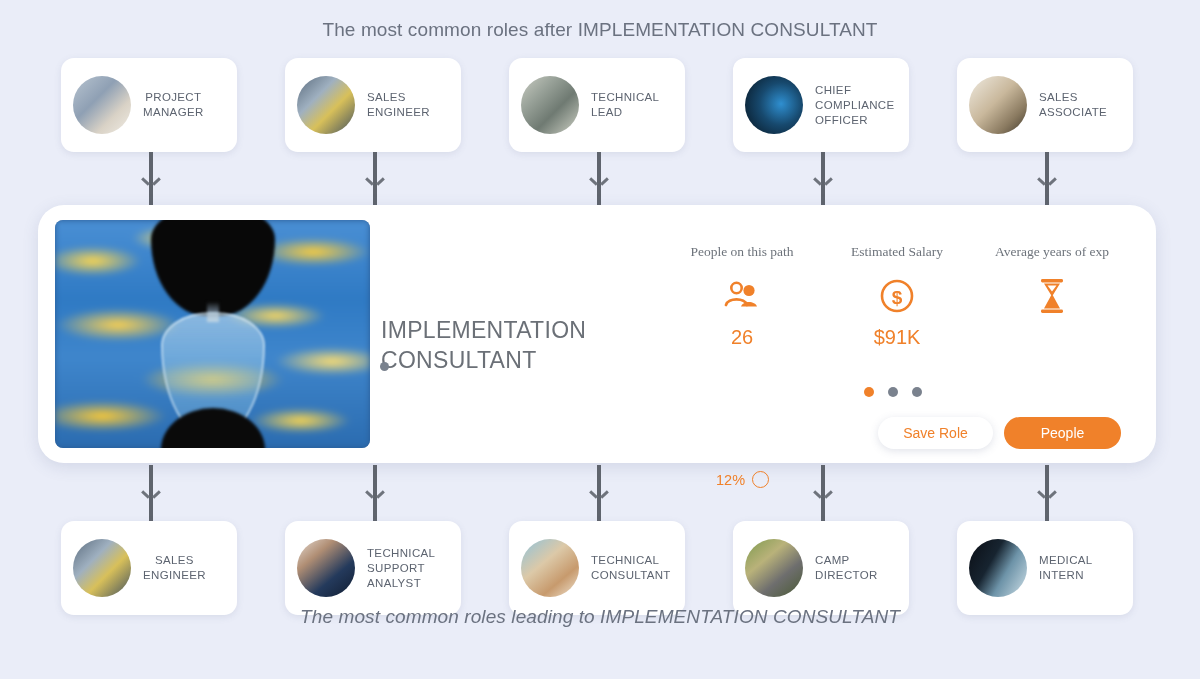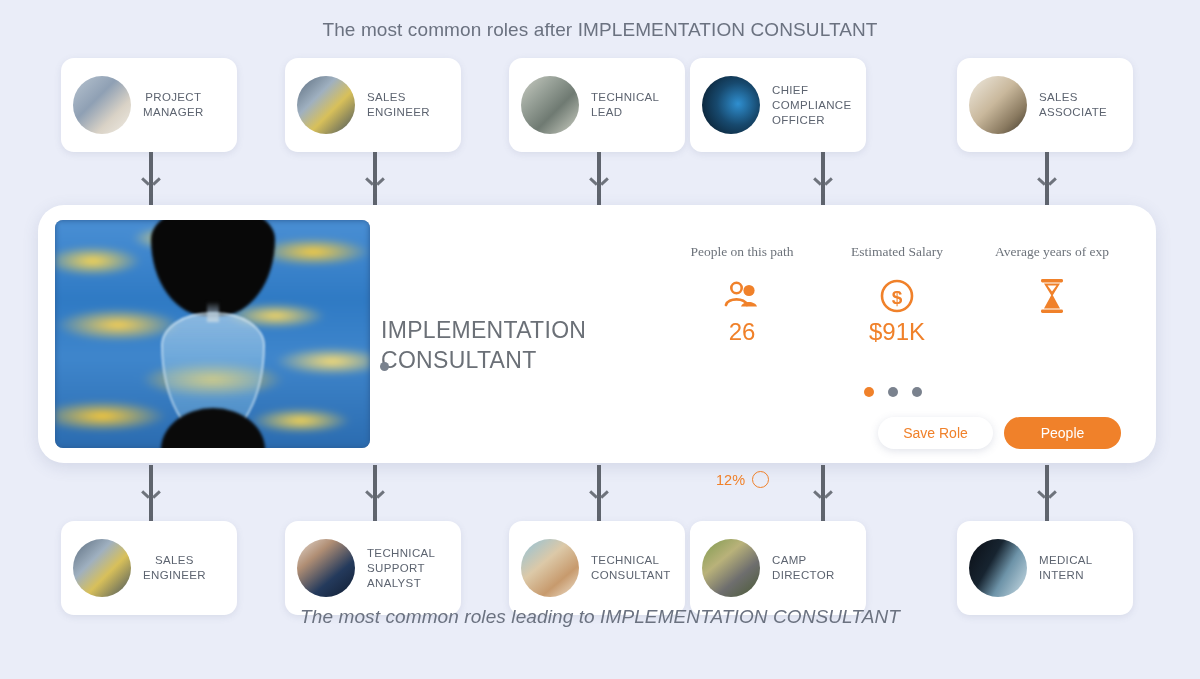--- a/index.html
+++ b/index.html
@@ -42,21 +42,21 @@
     align-items: center;
     padding-left: 12px;
     gap: 12px;
   }
   .row-top  { top: 58px; }
   .row-bottom { top: 521px; }
 
   .col-0 { left: 61px; text-align: center; }
   .col-1 { left: 285px; }
   .col-2 { left: 509px; }
-  .col-3 { left: 690px; border-radius: 12px; }
+  .col-3 { left: 733px; border-radius: 12px; }
   .col-4 { left: 957px; }
 
   .avatar {
     width: 58px;
     height: 58px;
     min-width: 58px;
     border-radius: 50%;
     overflow: hidden;
     position: relative;
     flex-shrink: 0;
@@ -236,22 +236,22 @@
     font-family: Liberation Serif, serif;
   }
   .stat-icon {
     height: 40px;
     margin-top: 16px;
     display: flex;
     align-items: center;
     justify-content: center;
   }
   .stat-value {
-    margin-top: 2px;
-    font-size: 24px;
+    margin-top: 10px;
+    font-size: 20px;
     color: #f0812a;
     font-weight: 400;
     text-align: center;
   }
 
   
   .dots {
     position: absolute;
     left: 864px;
     top: 387px;

